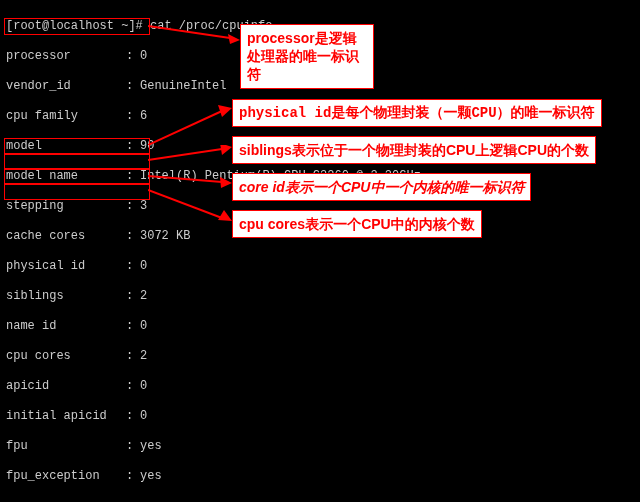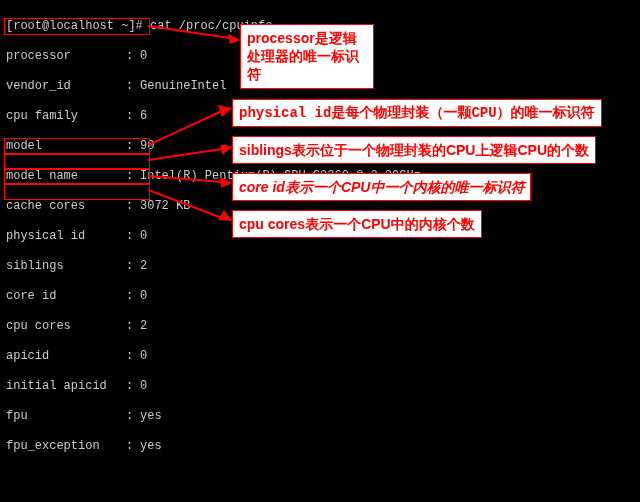--- a/index.html
+++ b/index.html
@@ -47,24 +47,25 @@
 </head>
 <body>
 
 <div class="terminal">
 <div><span>[root@localhost ~]# cat /proc/cpuinfo</span></div>
 <div><span class="key">processor</span><span class="colon">:</span><span class="val">0</span></div>
 <div><span class="key">vendor_id</span><span class="colon">:</span><span class="val">GenuineIntel</span></div>
 <div><span class="key">cpu family</span><span class="colon">:</span><span class="val">6</span></div>
 <div><span class="key">model</span><span class="colon">:</span><span class="val">90</span></div>
 <div><span class="key">model name</span><span class="colon">:</span><span class="val">Intel(R) Pentium(R) CPU G3260 @ 3.30GHz</span></div>
+<div><span class="key">stepping</span><span class="colon">:</span><span class="val">3</span></div>
 <div><span class="key">cache cores</span><span class="colon">:</span><span class="val">3072 KB</span></div>
 <div><span class="key">physical id</span><span class="colon">:</span><span class="val">0</span></div>
 <div><span class="key">siblings</span><span class="colon">:</span><span class="val">2</span></div>
-<div><span class="key">core id</span><span class="colon">:</span><span class="val">0</span></div>
+<div><span class="key">name id</span><span class="colon">:</span><span class="val">0</span></div>
 <div><span class="key">cpu cores</span><span class="colon">:</span><span class="val">2</span></div>
 <div><span class="key">apicid</span><span class="colon">:</span><span class="val">0</span></div>
 <div><span class="key">initial apicid</span><span class="colon">:</span><span class="val">0</span></div>
 <div><span class="key">fpu</span><span class="colon">:</span><span class="val">yes</span></div>
 <div><span class="key">fpu_exception</span><span class="colon">:</span><span class="val">yes</span></div>
 
 
 
 
 

